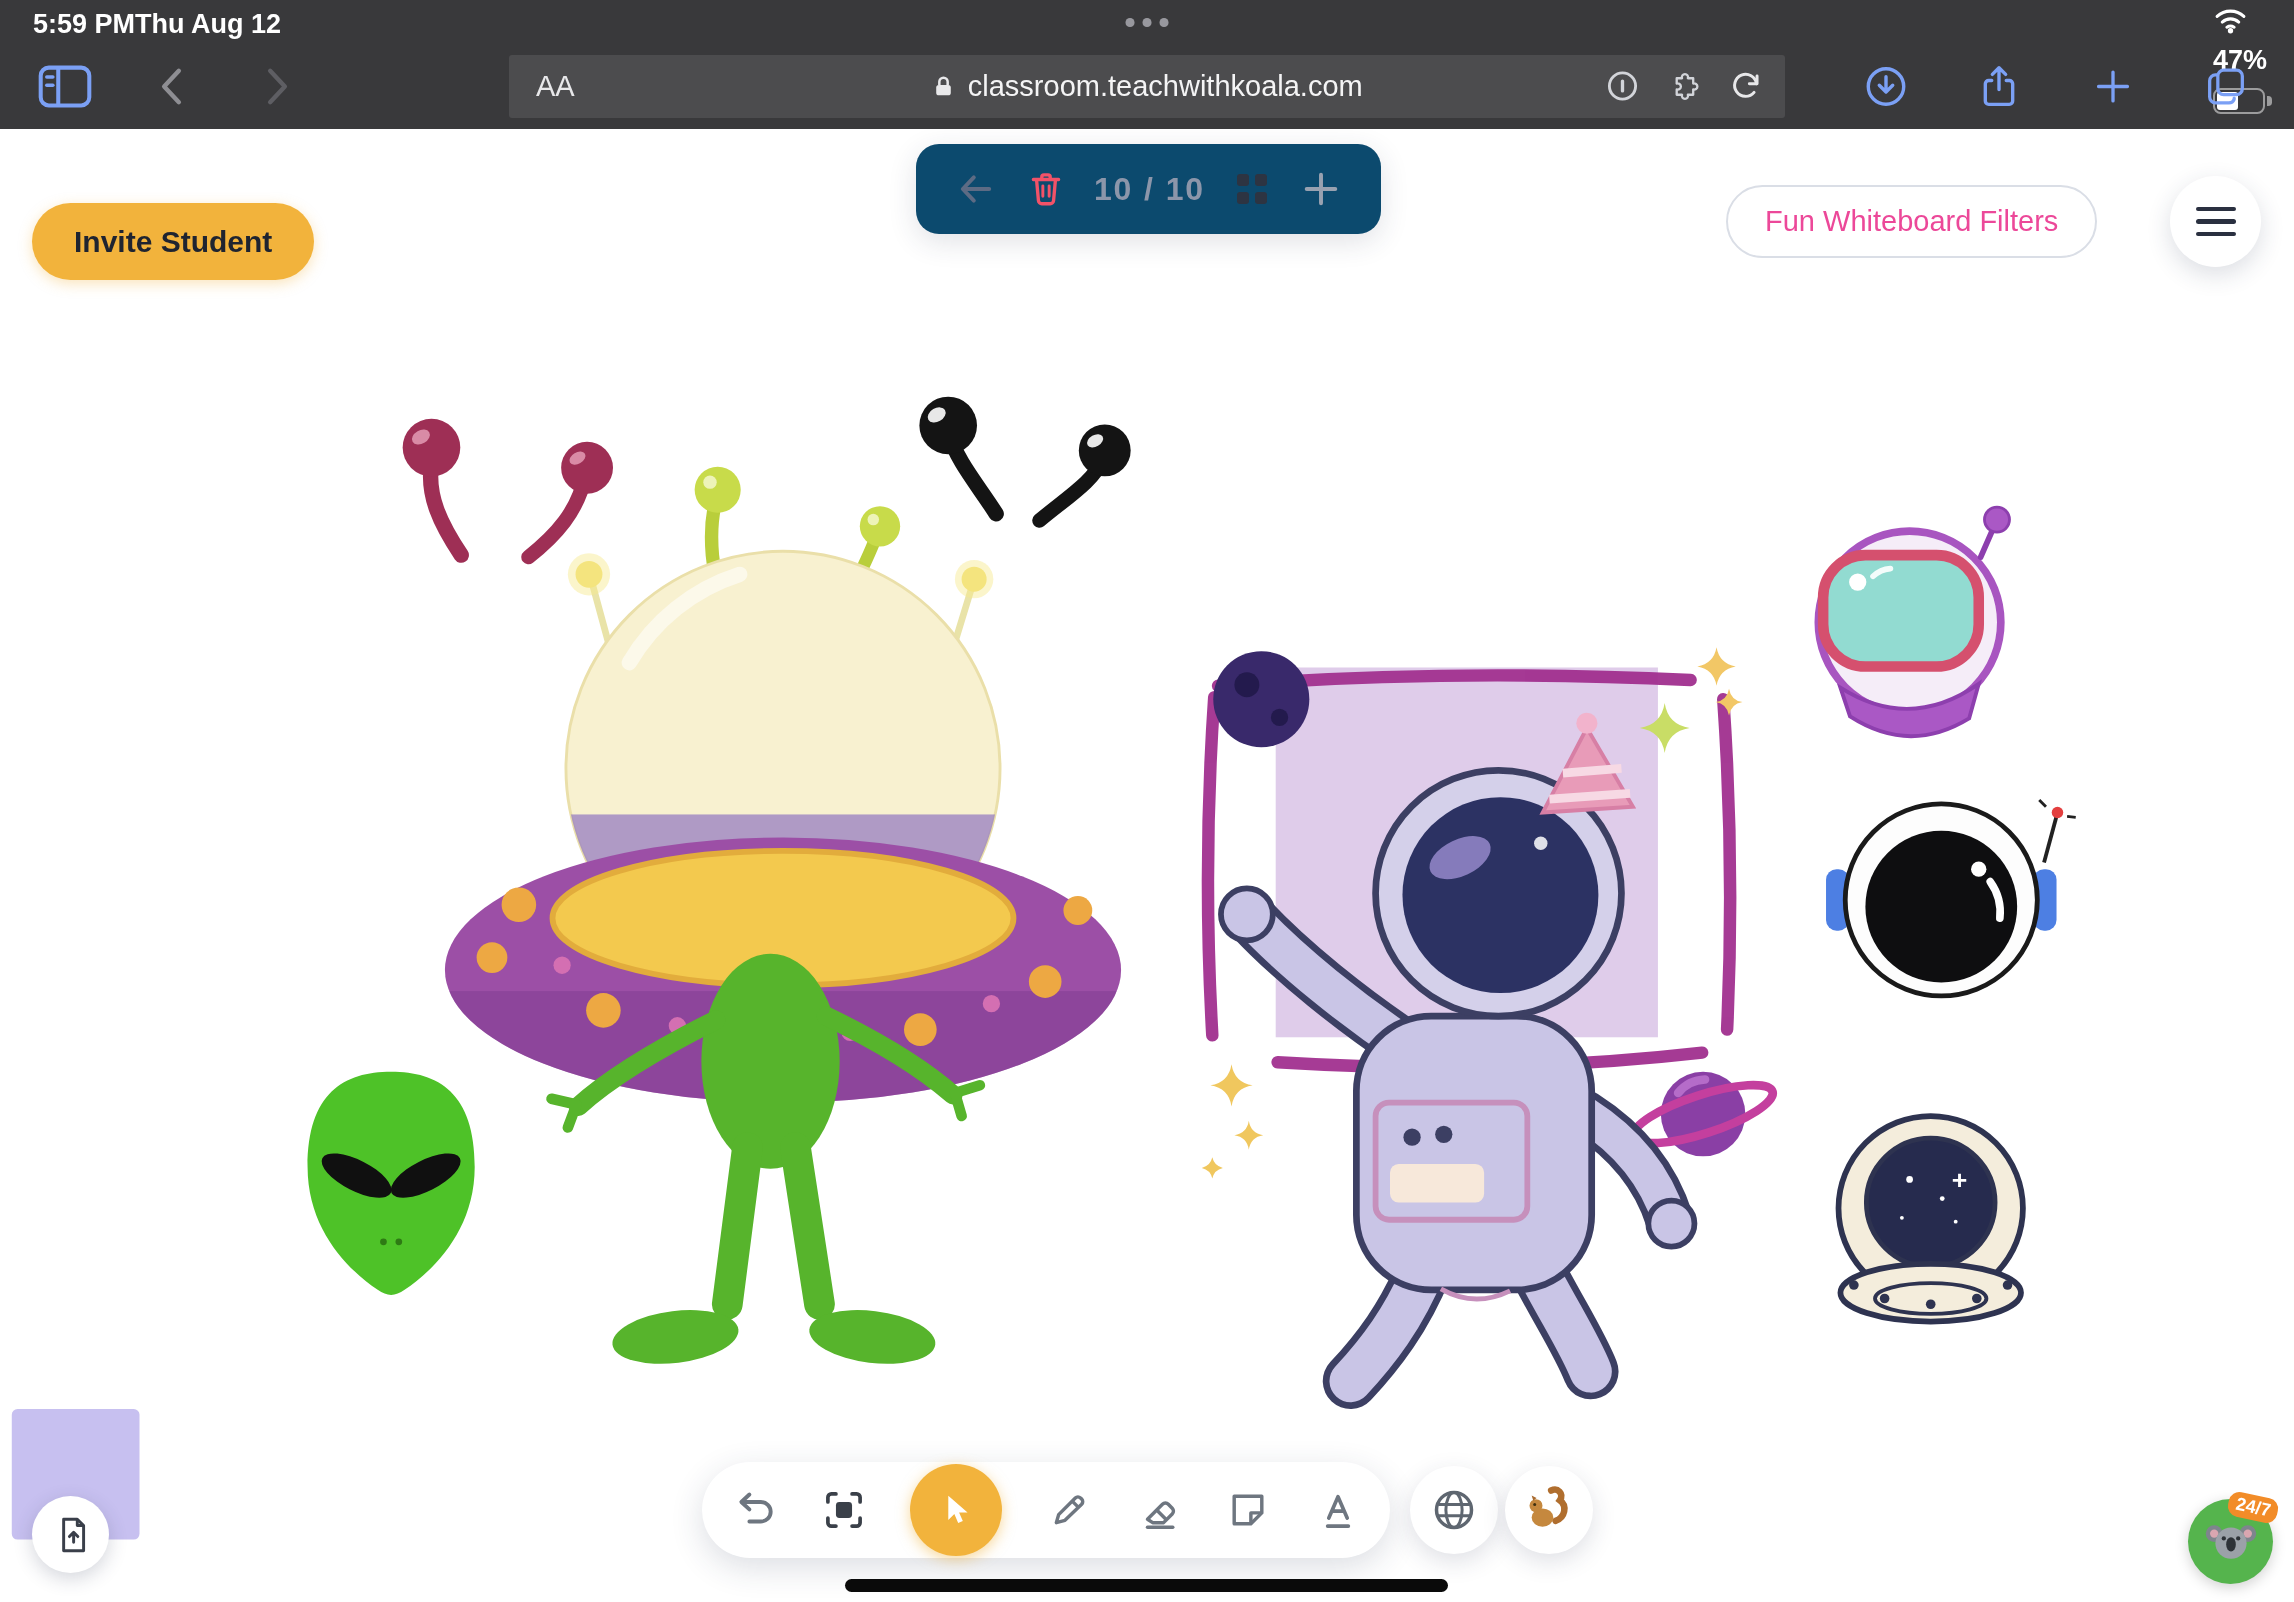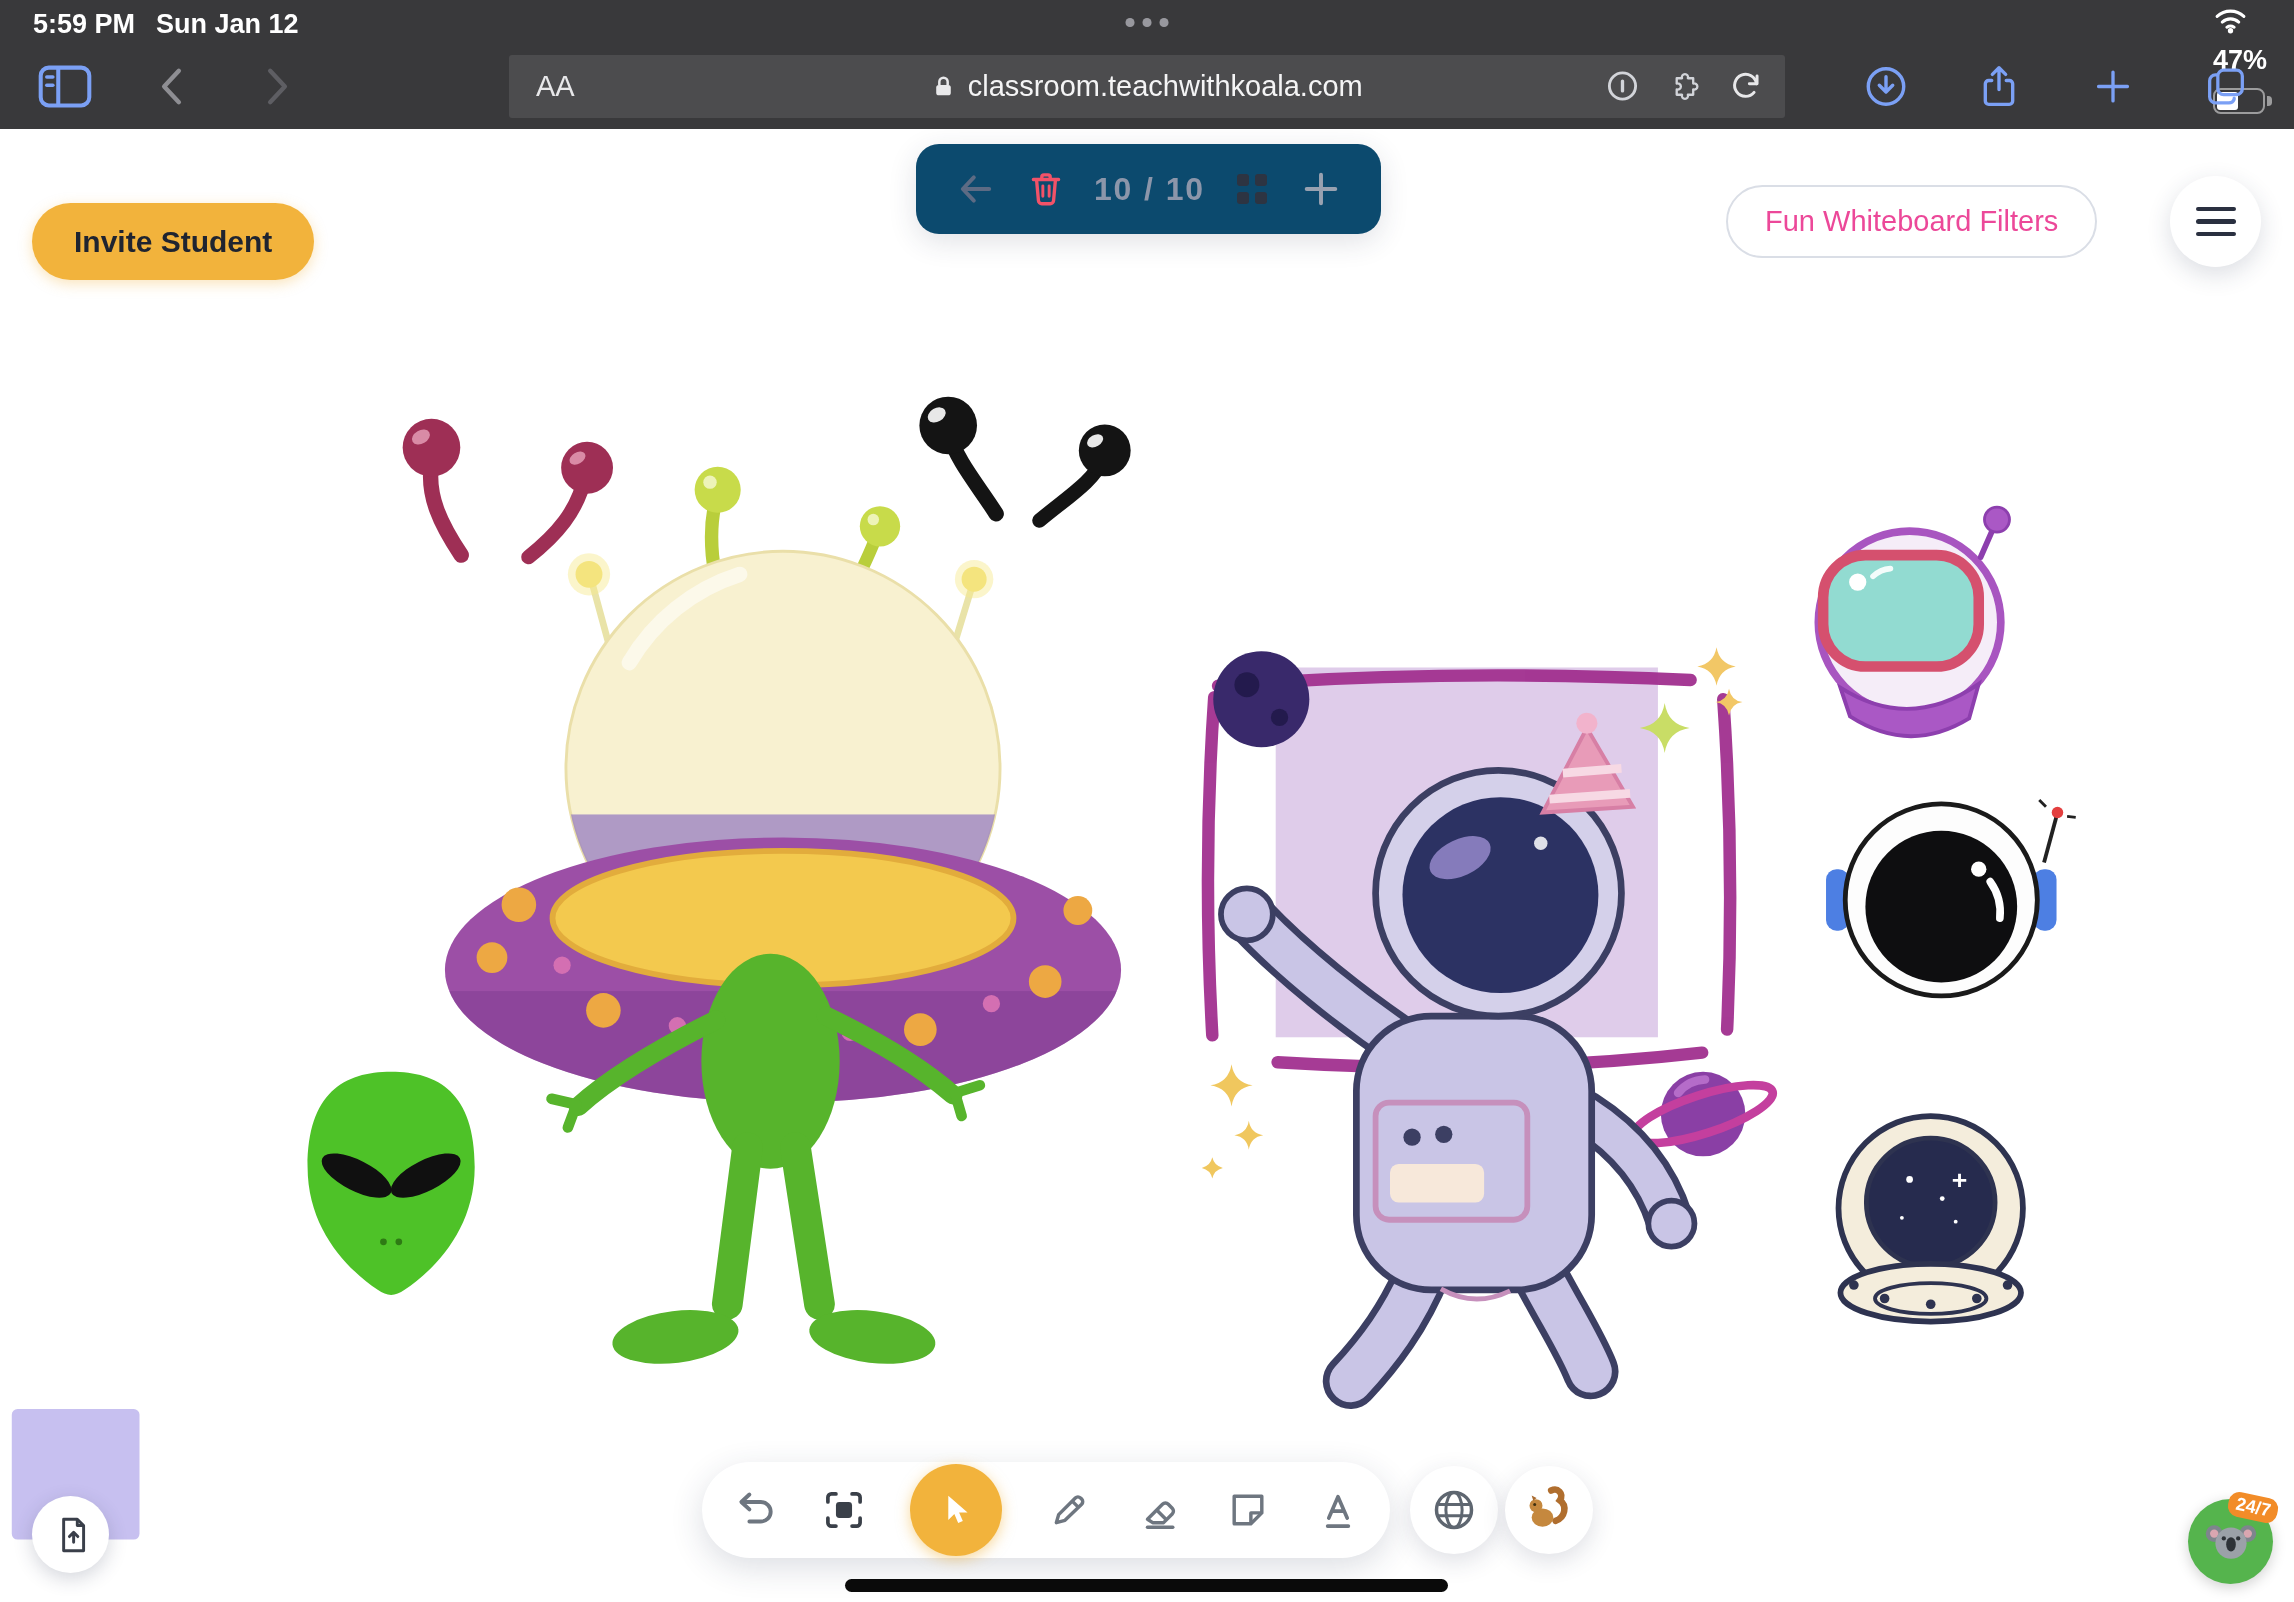--- a/index.html
+++ b/index.html
@@ -6,21 +6,21 @@
   body{
     width:2294px;height:1602px;position:relative;overflow:hidden;background:#fff;
     font-family:"Liberation Sans","DejaVu Sans",sans-serif;
     -webkit-font-smoothing:antialiased;
   }
   button{font-family:inherit;background:none;border:none;padding:0;cursor:default;}
 
   
   .header{position:absolute;top:0;left:0;width:2294px;height:129px;background:#39393B;z-index:30;}
   .status-row{position:relative;height:44px;color:#fff;}
-  .status-left{position:absolute;left:33px;top:8.6px;display:flex;gap:21px;font-size:27px;font-weight:700;}
+  .status-left{position:absolute;left:33px;top:8.6px;display:flex;font-size:27px;font-weight:700;}
   .status-dots{position:absolute;left:50%;top:18px;transform:translateX(-50%);display:flex;gap:8.6px;}
   .status-dots i{width:8.6px;height:8.6px;border-radius:50%;background:#98989E;display:block;}
   .status-right{position:absolute;right:27px;top:6.7px;display:flex;align-items:flex-start;gap:11.5px;font-size:27px;font-weight:700;flex-direction:column;}
   .battery{position:relative;width:52px;height:26px;border:2.9px solid rgba(255,255,255,.5);border-radius:7.7px;display:flex;align-items:center;padding:1.9px;box-sizing:border-box;}
   .battery .fill{width:47%;height:100%;background:#fff;border-radius:2.9px;}
   .battery .tip{position:absolute;right:-8.6px;top:6.7px;width:4.8px;height:9.6px;background:rgba(255,255,255,.5);border-radius:0 3.8px 3.8px 0;}
 
   .nav-row{position:absolute;top:44px;left:0;width:100%;height:85px;}
   .nav-btn{position:absolute;top:50%;transform:translateY(-50%);width:63px;height:63px;display:flex;align-items:center;justify-content:center;}
   .btn-sidebar{left:33px;}
@@ -76,21 +76,21 @@
 
   .home-indicator{position:absolute;left:845px;top:1579px;width:603px;height:12.5px;background:#0A0A0A;border-radius:7.7px;}
 </style>
 </head>
 <body>
 
 <div class="header">
   <div class="status-row">
     <div class="status-left">
       <span>5:59 PM</span>
-      <span>Sun Jan 12</span>
+      <span>Thu Aug 12</span>
     </div>
     <div class="status-dots">
         <i></i>
         <i></i>
         <i></i>
       </div>
     <div class="status-right">
       <svg viewBox="0 0 34 26" width="35" height="27">
         <path d="M4 9 a19 19 0 0 1 26 0" stroke="#fff" stroke-width="3" fill="none" stroke-linecap="round"></path>
         <path d="M9 14.5 a12 12 0 0 1 16 0" stroke="#fff" stroke-width="3" fill="none" stroke-linecap="round"></path>

